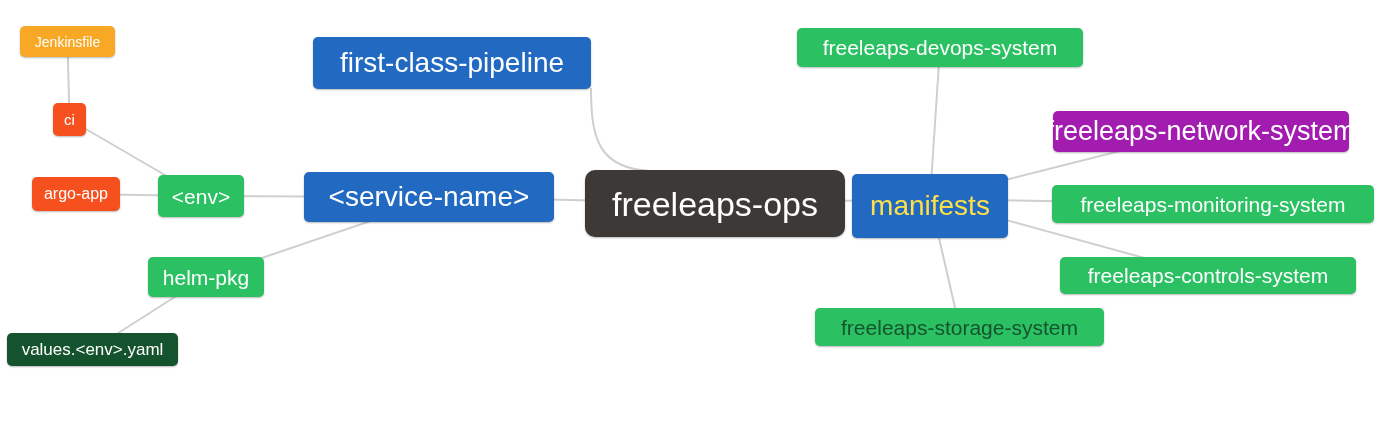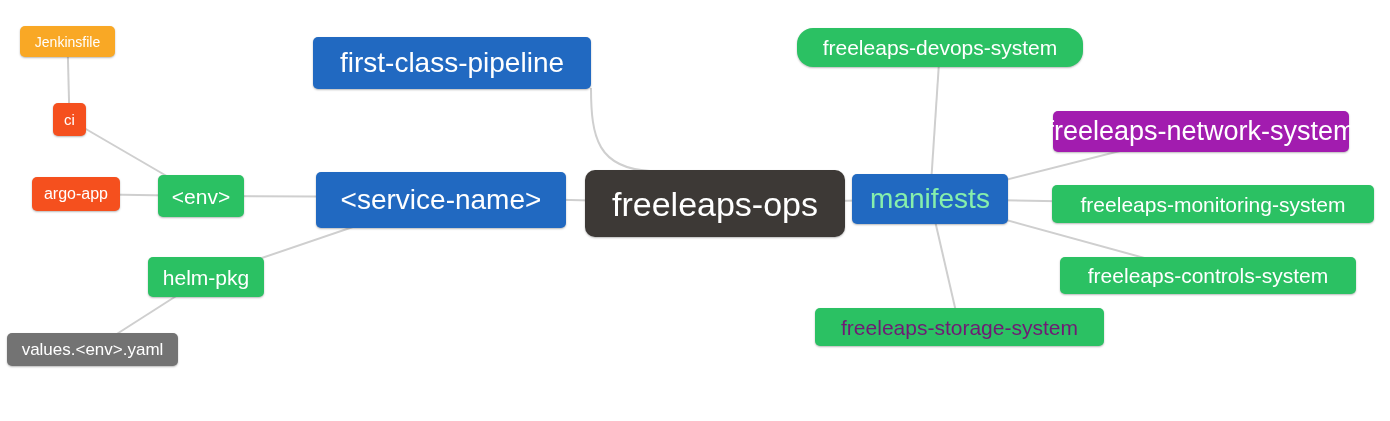--- a/index.html
+++ b/index.html
@@ -61,43 +61,43 @@
     </div>
     <div class="node node--artifact" style="left: 32px; top: 177px; width: 88px; height: 34px; font-size: 16px; background: rgb(245, 80, 30); color: rgb(255, 255, 255);">
       <span>argo-app</span>
     </div>
     <div class="node node--system" style="left: 158px; top: 175px; width: 86px; height: 42px; font-size: 21px; background: rgb(43, 193, 99); color: rgb(255, 255, 255);">
       <span>&lt;env&gt;</span>
     </div>
     <div class="node node--system" style="left: 148px; top: 257px; width: 116px; height: 40px; font-size: 21px; background: rgb(43, 193, 99); color: rgb(255, 255, 255);">
       <span>helm-pkg</span>
     </div>
-    <div class="node node--artifact" style="left: 7px; top: 333px; width: 171px; height: 33px; font-size: 17px; background: #737373; color: rgb(255, 255, 255);">
+    <div class="node node--artifact" style="left: 7px; top: 333px; width: 171px; height: 33px; font-size: 17px; background: #14532d; color: rgb(255, 255, 255);">
       <span>values.&lt;env&gt;.yaml</span>
     </div>
     <div class="node node--primary" style="left: 313px; top: 37px; width: 278px; height: 52px; font-size: 28px; background: rgb(33, 105, 193); color: rgb(255, 255, 255);">
       <span>first-class-pipeline</span>
     </div>
-    <div class="node node--primary" style="left: 316px; top: 172px; width: 250px; height: 56px; font-size: 28px; background: rgb(33, 105, 193); color: rgb(255, 255, 255);">
+    <div class="node node--primary" style="left: 304px; top: 172px; width: 250px; height: 50px; font-size: 28px; background: rgb(33, 105, 193); color: rgb(255, 255, 255);">
       <span>&lt;service-name&gt;</span>
     </div>
     <div class="node node--root" style="left: 585px; top: 170px; width: 260px; height: 67px; font-size: 34px; background: rgb(61, 57, 54); color: rgb(255, 255, 255);">
       <span>freeleaps-ops</span>
     </div>
-    <div class="node node--primary" style="left: 852px; top: 174px; width: 156px; height: 50px; font-size: 28px; background: rgb(33, 105, 193); color: #86efac;">
+    <div class="node node--primary" style="left: 852px; top: 174px; width: 156px; height: 64px; font-size: 28px; background: rgb(33, 105, 193); color: #fde047;">
       <span>manifests</span>
     </div>
-    <div class="node node--system" style="left: 797px; top: 28px; width: 286px; height: 39px; font-size: 21px; background: rgb(43, 193, 99); color: rgb(255, 255, 255); border-radius: 16px;">
+    <div class="node node--system" style="left: 797px; top: 28px; width: 286px; height: 39px; font-size: 21px; background: rgb(43, 193, 99); color: rgb(255, 255, 255);">
       <span>freeleaps-devops-system</span>
     </div>
     <div class="node node--system" style="left: 1053px; top: 111px; width: 296px; height: 41px; font-size: 27px; background: #a21caf; color: rgb(255, 255, 255);">
       <span>freeleaps-network-system</span>
     </div>
     <div class="node node--system" style="left: 1052px; top: 185px; width: 322px; height: 38px; font-size: 21px; background: rgb(43, 193, 99); color: rgb(255, 255, 255);">
       <span>freeleaps-monitoring-system</span>
     </div>
     <div class="node node--system" style="left: 1060px; top: 257px; width: 296px; height: 37px; font-size: 21px; background: rgb(43, 193, 99); color: rgb(255, 255, 255);">
       <span>freeleaps-controls-system</span>
     </div>
-    <div class="node node--system" style="left: 815px; top: 308px; width: 289px; height: 38px; font-size: 21px; background: rgb(43, 193, 99); color: #701a75;">
+    <div class="node node--system" style="left: 815px; top: 308px; width: 289px; height: 38px; font-size: 21px; background: rgb(43, 193, 99); color: #14532d;">
       <span>freeleaps-storage-system</span>
     </div>
   </div>
 
 </body></html>

